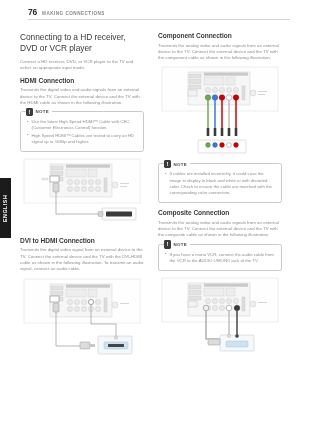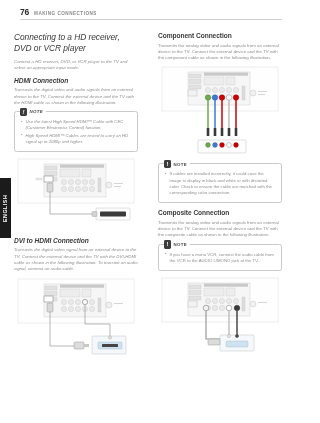--- a/index.html
+++ b/index.html
@@ -24,29 +24,29 @@
     color: #fff;
     font-size: 5.2px;
     letter-spacing: 0.6px;
     text-align: center;
     line-height: 11px;
     width: 11px; height: 60px;
     font-weight: 600;
   }
 
   
-  .hdr { position:absolute; left:20px; top:7px; width:262px; }
+  .hdr { position:absolute; left:28px; top:7px; width:262px; }
   .hdr-row { display:flex; align-items:baseline; gap:5px; }
   .hdr-num { font-size:8.5px; font-weight:700; color:#2b2b2b; letter-spacing:-0.2px;}
   .hdr-title { font-size:4.6px; font-weight:600; color:#8a8a8a; letter-spacing:0.5px; }
   .hdr-rule { margin-top:2px; height:0.6px; background:#d2d2d2; width:100%; }
 
   
   .col { position:absolute; width:124px; }
-  .col-left  { left:14px;  top:32px;font-style:italic; }
+  .col-left  { left:20px;  top:32px; }
   .col-right { left:158px; top:32px; }
 
   h1.sec-title {
     font-size:8.4px; font-weight:400; color:#3a3a3a;
     line-height:10.6px; letter-spacing:-0.05px;
     margin-bottom:6px;
   }
   h2.sub-title {
     font-size:6.6px; font-weight:700; color:#3a3a3a;
     letter-spacing:-0.05px; margin-bottom:3.5px;

